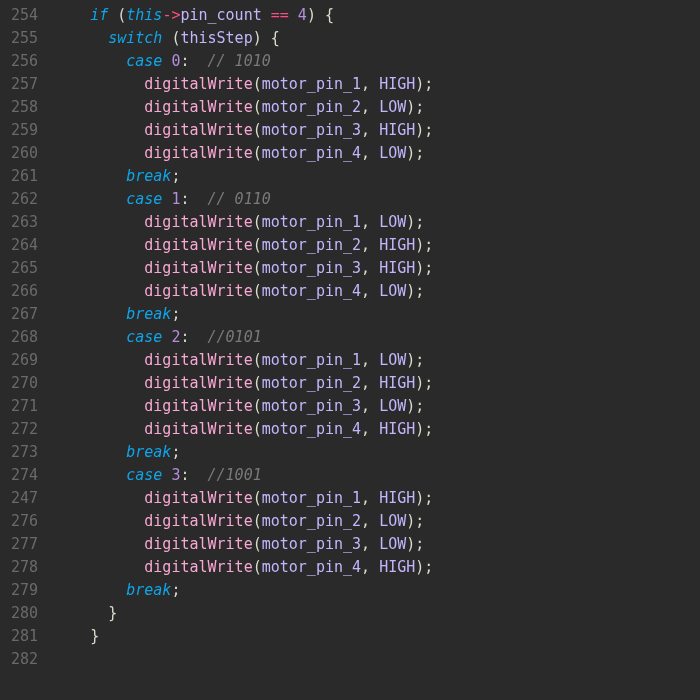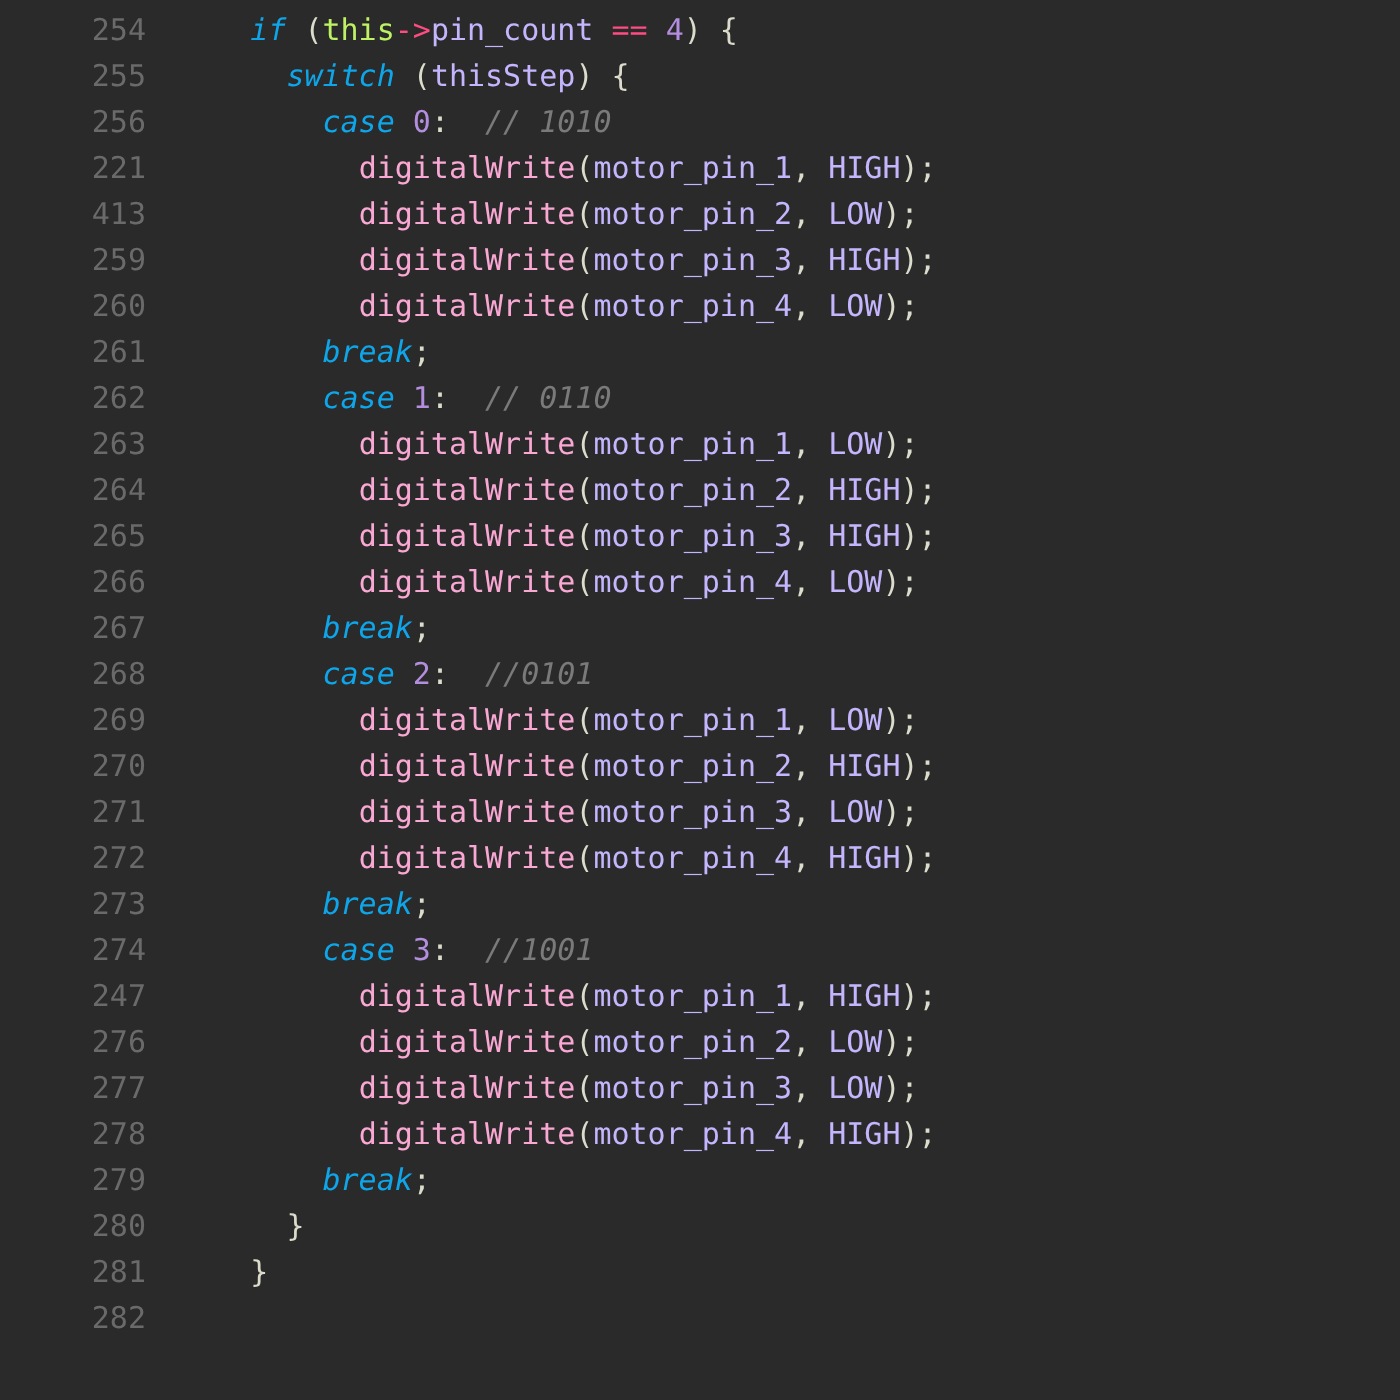--- a/index.html
+++ b/index.html
@@ -19,54 +19,53 @@
     height: 700px;
     background: #2a2a2a;
   }
   .gutter {
     width: 44px;
     flex: 0 0 44px;
     text-align: right;
     color: #6a6a6a;
     padding-top: 4px;
     user-select: none;
-    padding-left: 35px;
   }
   .gutter div {
     padding-right: 6px;
   }
   .code {
     flex: 1 1 auto;
     padding-top: 4px;
     padding-left: 10px;
     white-space: pre;
     color: #dcdccc;
   }
   .code-line { display:block; height:23px; }
   
   .kw   { color: #0ea5e9; font-style: italic; } 
-  .this { color: #bef264; }
+  .this { color: #0ea5e9; font-style: italic; }
   .func { color: #f9a8d4; } 
   .id   { color: #c4b5fd; } 
   .num  { color: #b48ede; } 
   .op   { color: #ff4c83; }
   .punc { color: #dcdccc; }
   .comm { color: #7a7a7a; font-style: italic; }
   .paren{ color: #dcdccc; }
 </style>
 </head>
 <body>
 
 <div class="editor">
   <div class="gutter" id="gutter">
       <div>254</div>
       <div>255</div>
       <div>256</div>
-      <div>221</div>
-      <div>413</div>
+      <div>257</div>
+      <div>258</div>
       <div>259</div>
       <div>260</div>
       <div>261</div>
       <div>262</div>
       <div>263</div>
       <div>264</div>
       <div>265</div>
       <div>266</div>
       <div>267</div>
       <div>268</div>

